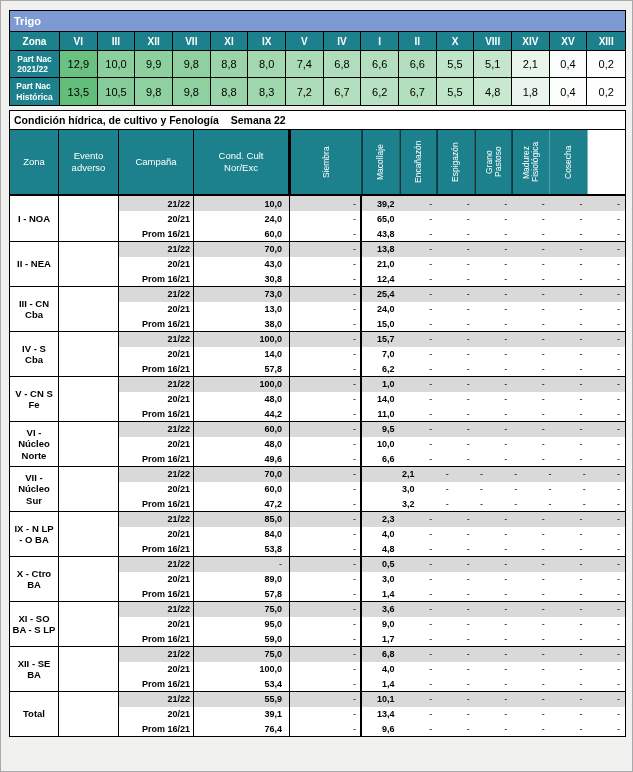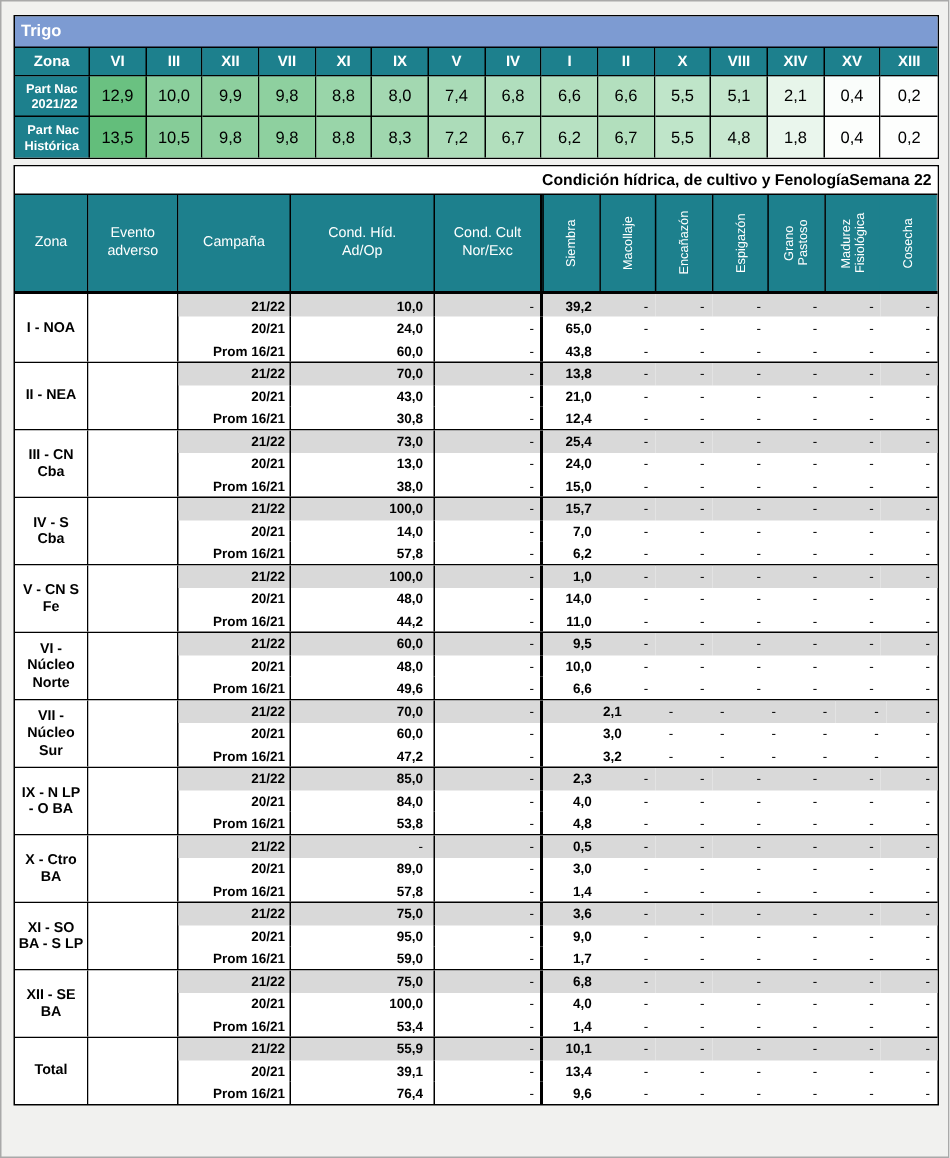--- a/index.html
+++ b/index.html
@@ -13,29 +13,29 @@
              display:flex;align-items:center;padding-left:4px;border-bottom:1.6px solid #000;}
   .part-title{height:19px;display:flex;align-items:center;padding-left:3px;
               font-weight:700;font-size:10.5px;background:#fff;border-bottom:1.4px solid #000;}
   .part-grid{display:grid;grid-template-columns:50px repeat(15,1fr);grid-auto-rows:auto;}
   .pc{display:flex;align-items:center;justify-content:center;box-sizing:border-box;
       border-right:1.2px solid #000;border-bottom:1.2px solid #000;}
   .pc.lastcol{border-right:none;}
   .pc.lastrow{border-bottom:none;}
   .part-grid .hdr{background:#1d808d;color:#fff;font-weight:700;font-size:10px;height:19px;}
   .part-grid .lbl{background:#1d808d;color:#fff;font-weight:700;font-size:8.5px;line-height:1.2;
-                  white-space:pre-line;text-align:right;height:27px;}
+                  white-space:pre-line;text-align:left;height:27px;}
   .part-grid .val{font-size:11px;height:27px;}
 
   .gap{height:4px;}
 
   
   .cond-box{border:1.8px solid #000;background:#fff;}
-  .cond-bar{height:18px;display:flex;align-items:center;justify-content:flex-end;
-            padding:0 4px;font-weight:700;font-size:10.5px;background:#fff;border-bottom:1.8px solid #000;}
+  .cond-bar{height:18px;display:flex;align-items:center;justify-content:flex-start;
+            padding:0 4px;font-weight:700;font-size:10.5px;background:#fff;border-bottom:1.8px solid #000;gap:12px;}
   .cond-header{display:grid;grid-template-columns:49px 60px 75px 96px 72px repeat(7,1fr);
                height:64px;border-bottom:2px solid #000;}
   .ch{background:#1d808d;color:#fff;font-size:9.5px;display:flex;align-items:center;justify-content:center;
       text-align:center;white-space:pre-line;line-height:1.25;box-sizing:border-box;border-right:1.2px solid #000;}
   .ch.main{border-right:1.5px solid #000;}
   .ch.groupend{border-right:2.4px solid #000;}
   .ch.vert{writing-mode:vertical-rl;transform:rotate(180deg);font-size:8.5px;line-height:1.15;}
   .ch.last{border-right:none;}
 
   .block{display:grid;grid-template-columns:49px 60px 75px 96px 72px repeat(7,1fr);
@@ -121,22 +121,20 @@
     <div class="cond-box">
       <div class="cond-bar">
         <span>Condición hídrica, de cultivo y Fenología</span>
         <span>Semana 22</span>
       </div>
       <div class="cond-header" id="cond-header">
           <div class="ch main">Zona</div>
           <div class="ch main">Evento
 adverso</div>
           <div class="ch main">Campaña</div>
-          <div class="ch main">Cond. Híd.
-Ad/Op</div>
           <div class="ch main groupend">Cond. Cult
 Nor/Exc</div>
           <div class="ch vert">Siembra</div>
           <div class="ch vert">Macollaje</div>
           <div class="ch vert">Encañazón</div>
           <div class="ch vert">Espigazón</div>
           <div class="ch vert">Grano
 Pastoso</div>
           <div class="ch vert">Madurez
 Fisiológica</div>

